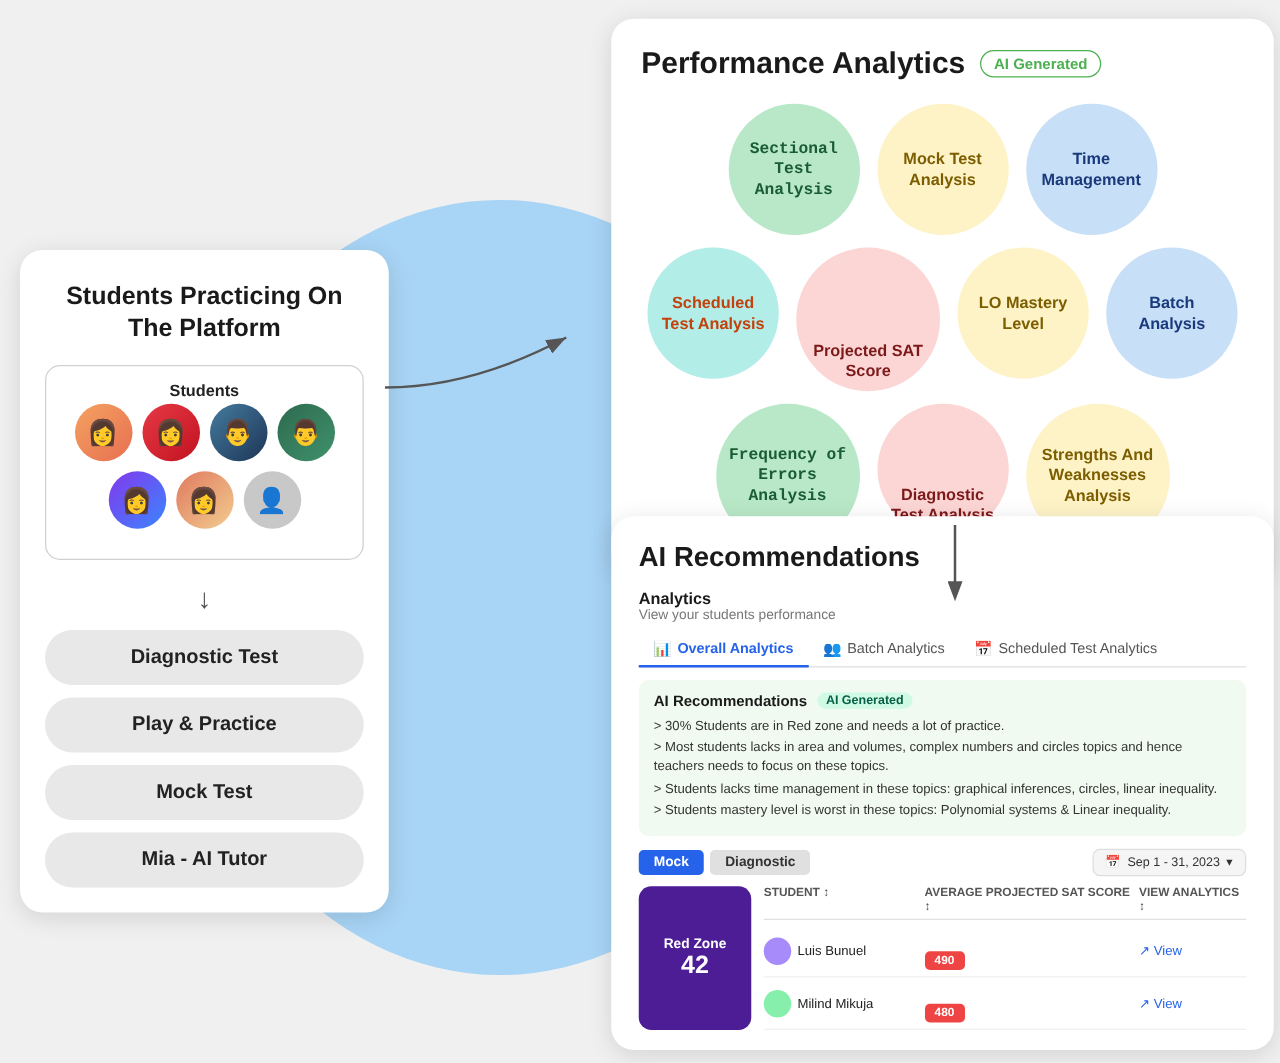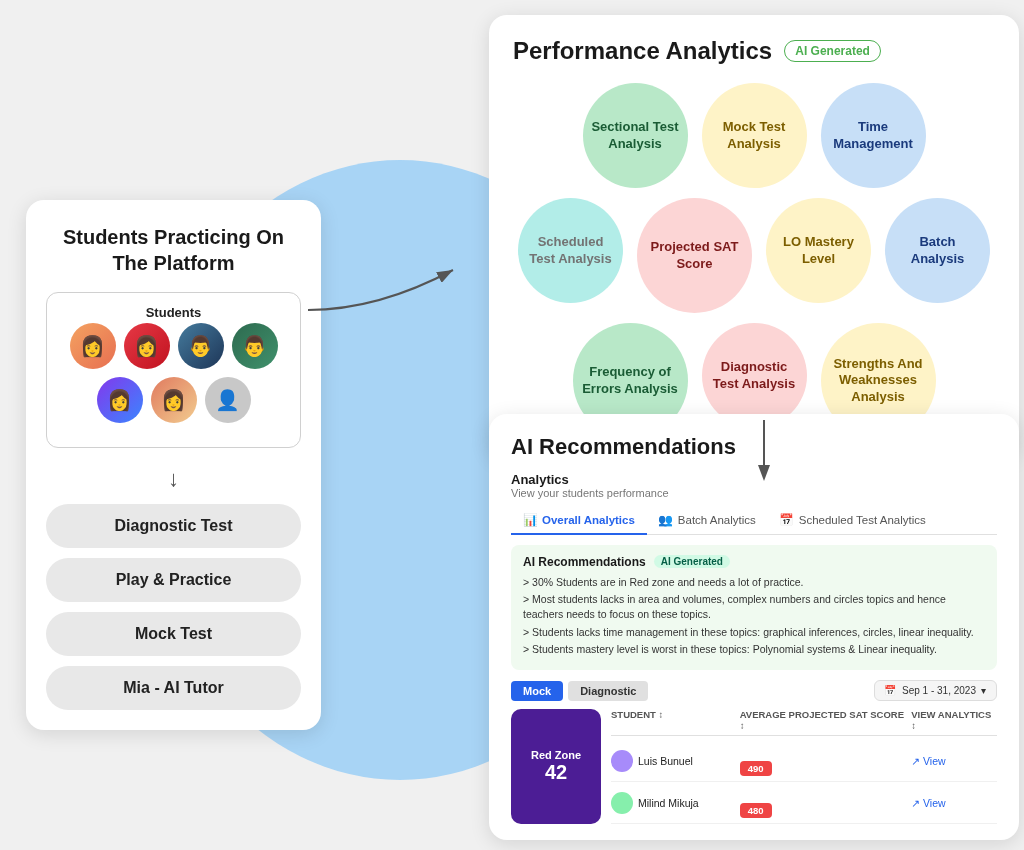--- a/index.html
+++ b/index.html
@@ -20,21 +20,21 @@
       background: #a8d4f5;
       border-radius: 50%;
       top: 160px;
       left: 140px;
       z-index: 0;
     }
 
     
     .left-card {
       position: absolute;
-      left: 26px;
+      left: 16px;
       top: 200px;
       width: 295px;
       background: white;
       border-radius: 18px;
       padding: 24px 20px 20px 20px;
       box-shadow: 0 4px 20px rgba(0,0,0,0.12);
       z-index: 2;
     }
     .left-card-title {
       font-size: 20px;
@@ -161,24 +161,24 @@
       justify-content: center;
       text-align: center;
       font-size: 13px;
       font-weight: 600;
       line-height: 1.25;
       padding: 8px;
     }
     .bubble-sm { width: 105px; height: 105px; }
     .bubble-md { width: 115px; height: 115px; }
 
-    .bubble-green { background: #b8e8c8; color: #1a5c35; }
+    .bubble-green { background: #b8e8c8; color: #1a5c35; font-family: Liberation Mono, monospace; }
     .bubble-yellow { background: #fef3c7; color: #7c5e00; }
-    .bubble-pink { background: #fcd5d5; color: #7c1a1a; }
-    .bubble-teal { background: #b2ede8; color: #737373; }
+    .bubble-pink { background: #fcd5d5; color: #7c1a1a; align-items: flex-end; }
+    .bubble-teal { background: #b2ede8; color: #c2410c; }
     .bubble-blue { background: #c7dff7; color: #1a3a7c; }
 
     
     .ai-card {
       position: absolute;
       bottom: 10px;
       right: 5px;
       width: 530px;
       background: white;
       border-radius: 18px;

